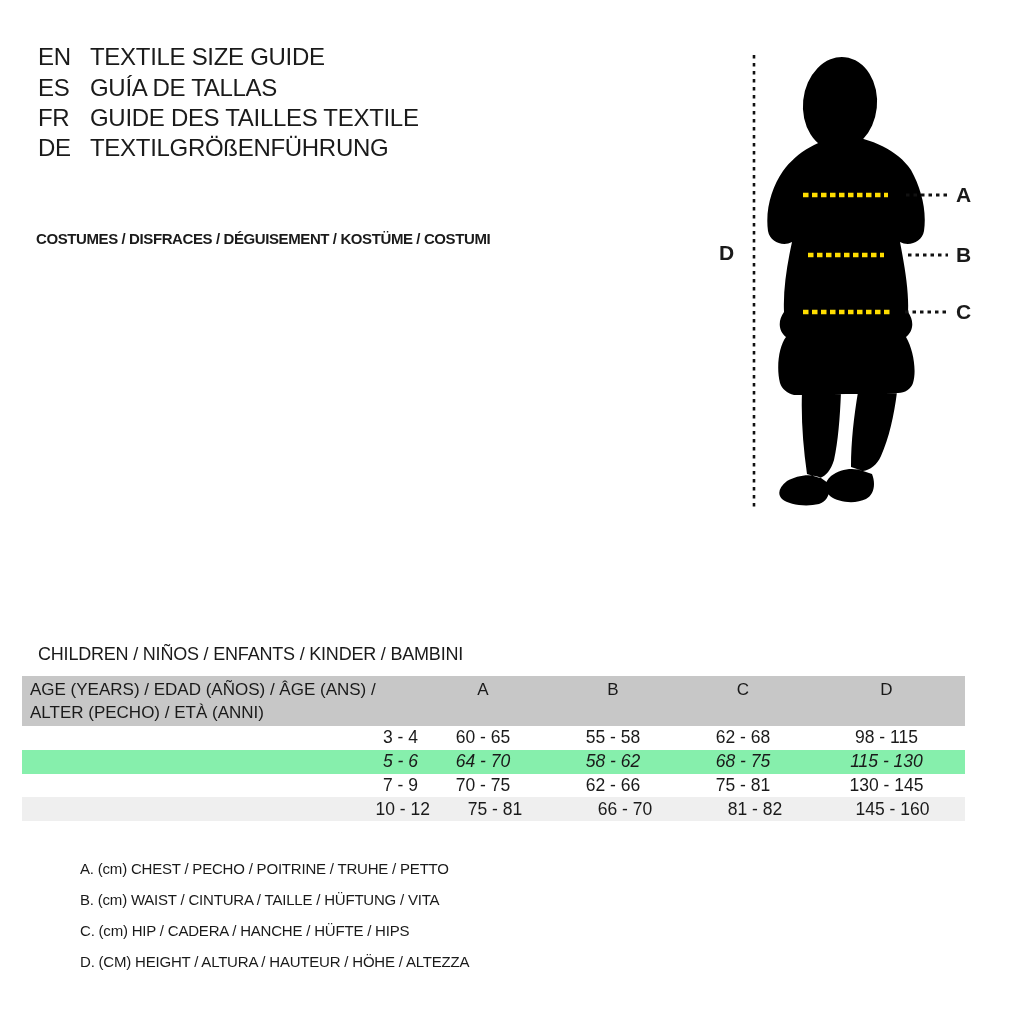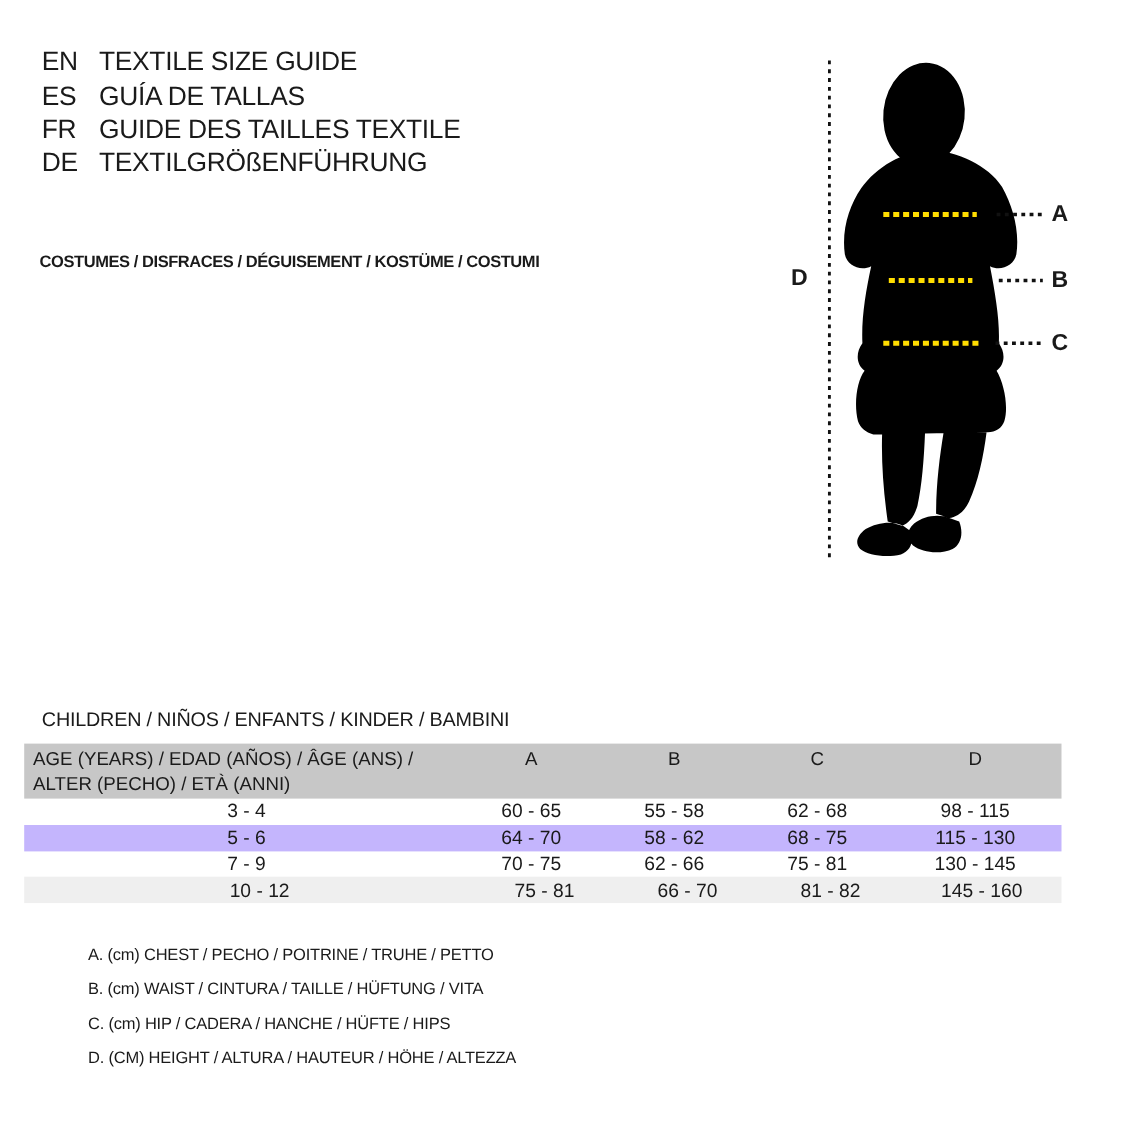--- a/index.html
+++ b/index.html
@@ -29,21 +29,21 @@
   .size-table{position:absolute;left:22px;top:676px;width:943px;font-size:17.5px;}
   .thead{
     display:grid;grid-template-columns:396px 130px 130px 130px 1fr;
     background:#c7c7c7;height:50px;align-items:start;
   }
   .thead .age-head{padding:3px 0 0 8px;line-height:22.5px;font-size:17px;}
   .thead .col-head{text-align:center;padding-top:3px;line-height:22.5px;font-size:17px;}
   .tr{display:grid;grid-template-columns:396px 130px 130px 130px 1fr;height:23.8px;align-items:center;}
   .tr.stripe{background:#efefef;}
   .td{text-align:center;}
-  .td.age{text-align:center;padding-left:8px;}
+  .td.age{text-align:right;padding-left:8px;}
   
   .legend{position:absolute;left:38px;top:853px;}
   .legend-line{height:31px;display:flex;align-items:center;font-size:15px;letter-spacing:-0.2px;white-space:nowrap;margin-left:42px;}
 </style>
 </head>
 <body>
 
 <div class="lang-block">
   <div class="lang-row">
     <span class="lang-code">EN</span>
@@ -136,21 +136,21 @@
     <div class="col-head">C</div>
     <div class="col-head">D</div>
   </div>
   <div class="tr">
     <div class="td age">3 - 4</div>
     <div class="td">60 - 65</div>
     <div class="td">55 - 58</div>
     <div class="td">62 - 68</div>
     <div class="td">98 - 115</div>
   </div>
-  <div class="tr stripe" style="background: #c4b5fd;">
+  <div class="tr stripe" style="background: #86efac; font-style: italic;">
     <div class="td age">5 - 6</div>
     <div class="td">64 - 70</div>
     <div class="td">58 - 62</div>
     <div class="td">68 - 75</div>
     <div class="td">115 - 130</div>
   </div>
   <div class="tr">
     <div class="td age">7 - 9</div>
     <div class="td">70 - 75</div>
     <div class="td">62 - 66</div>

